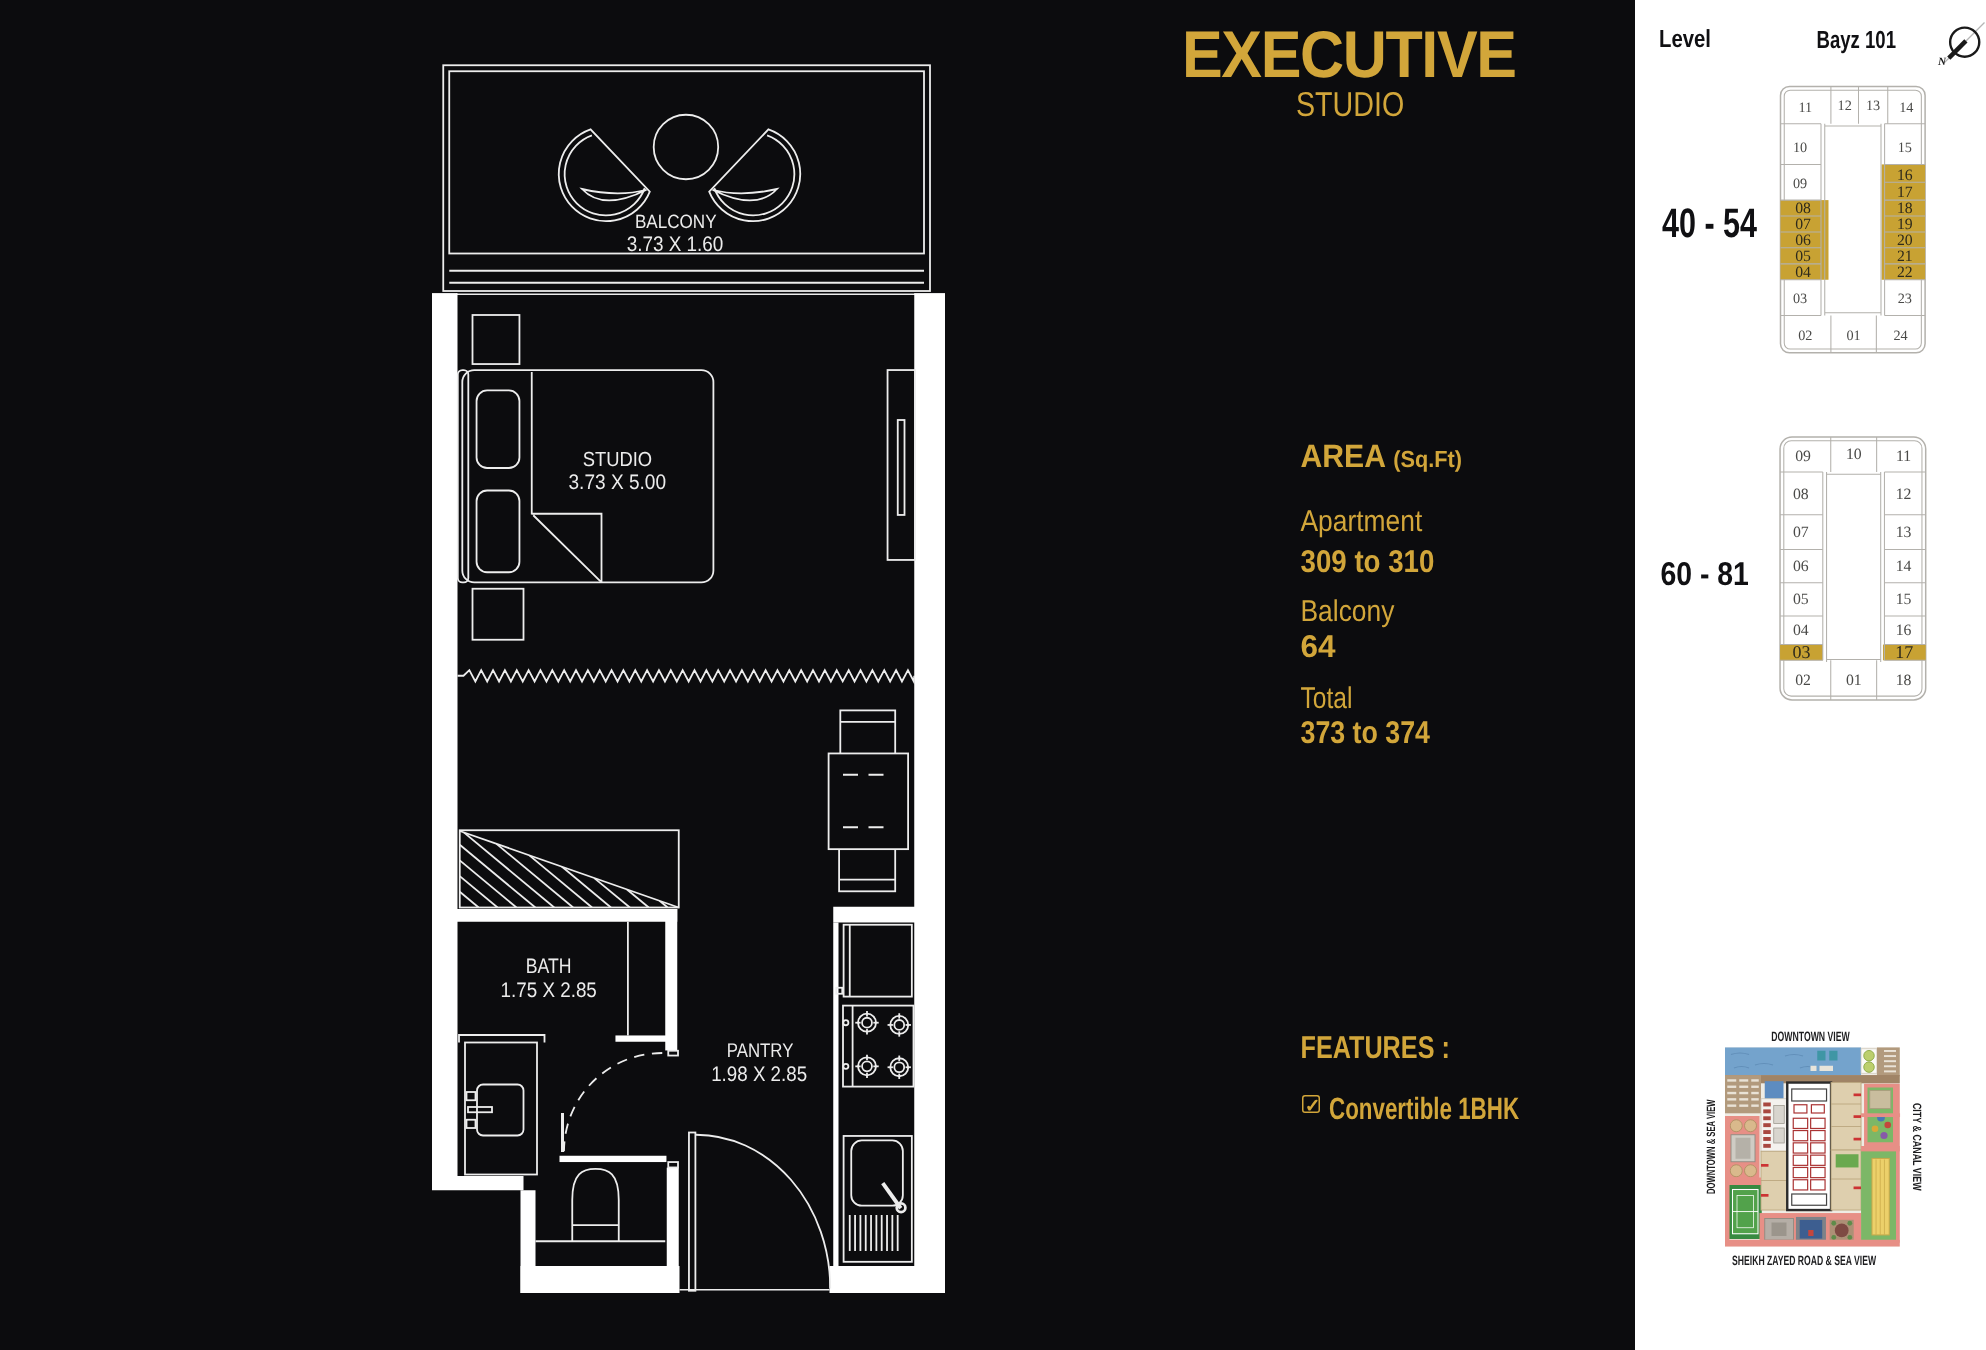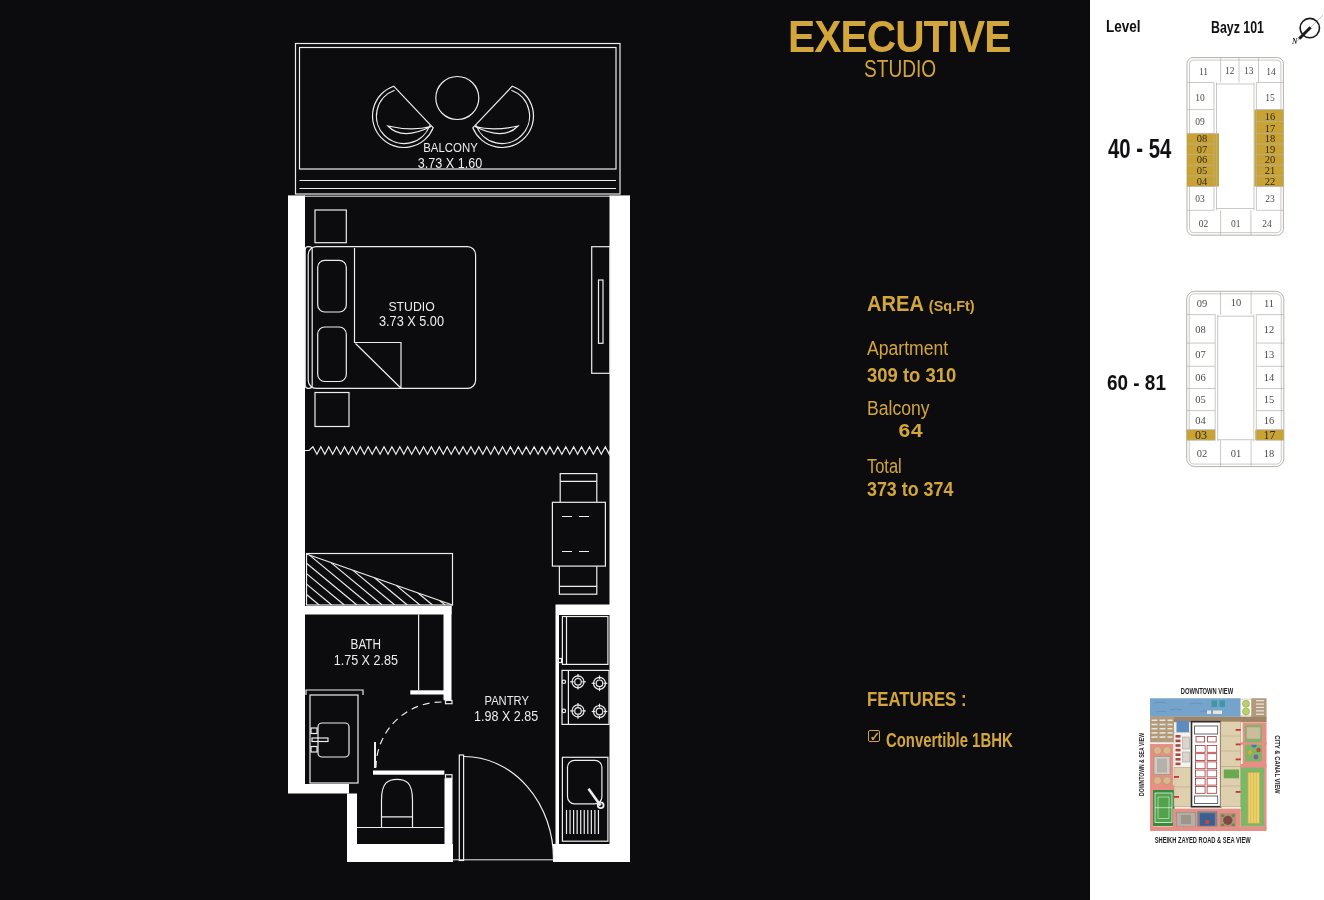--- a/index.html
+++ b/index.html
@@ -228,21 +228,21 @@
   <div class="abs gold" style="left:864px;top:58.4px;font-size:23px;font-weight:normal;line-height:1;letter-spacing:0px;transform:scaleX(0.83);transform-origin:0 0;white-space:nowrap;">STUDIO</div>
 
   <div class="abs gold" style="left:867px;top:293.6px;font-size:21.5px;font-weight:bold;line-height:1;letter-spacing:0px;transform:scaleX(0.935);transform-origin:0 0;white-space:nowrap;">AREA <span style="font-size:15.5px;">(Sq.Ft)</span></div>
 
   <div class="abs gold" style="left:867px;top:337.8px;font-size:20px;font-weight:normal;line-height:1;letter-spacing:0px;transform:scaleX(0.88);transform-origin:0 0;white-space:nowrap;">Apartment</div>
 
   <div class="abs gold" style="left:867px;top:363.7px;font-size:21px;font-weight:bold;line-height:1;letter-spacing:0px;transform:scaleX(0.879);transform-origin:0 0;white-space:nowrap;">309 to 310</div>
 
   <div class="abs gold" style="left:867px;top:397.8px;font-size:20px;font-weight:normal;line-height:1;letter-spacing:0px;transform:scaleX(0.88);transform-origin:0 0;white-space:nowrap;">Balcony</div>
 
-  <div class="abs gold" style="left:898px;top:420.7px;font-size:21px;font-weight:bold;line-height:1;letter-spacing:0px;transform:scaleX(1.0);transform-origin:0 0;white-space:nowrap;font-family:Liberation Mono, monospace;">64</div>
+  <div class="abs gold" style="left:867px;top:420.7px;font-size:21px;font-weight:bold;line-height:1;letter-spacing:0px;transform:scaleX(1.0);transform-origin:0 0;white-space:nowrap;">64</div>
 
   <div class="abs gold" style="left:867px;top:455.8px;font-size:20px;font-weight:normal;line-height:1;letter-spacing:0px;transform:scaleX(0.82);transform-origin:0 0;white-space:nowrap;">Total</div>
 
   <div class="abs gold" style="left:867px;top:477.7px;font-size:21px;font-weight:bold;line-height:1;letter-spacing:0px;transform:scaleX(0.85);transform-origin:0 0;white-space:nowrap;">373 to 374</div>
 
   <div class="abs gold" style="left:867px;top:687.7px;font-size:21px;font-weight:bold;line-height:1;letter-spacing:0px;transform:scaleX(0.8);transform-origin:0 0;white-space:nowrap;">FEATURES :</div>
 
   <div class="abs" style="left:868px;top:730px;width:10px;height:10px;border:1.5px solid #d2a63a;border-radius:2px;"></div>
     <div class="abs gold" style="left:869.8px;top:728.5px;font-size:12.5px;font-weight:bold;">✓</div>
 

